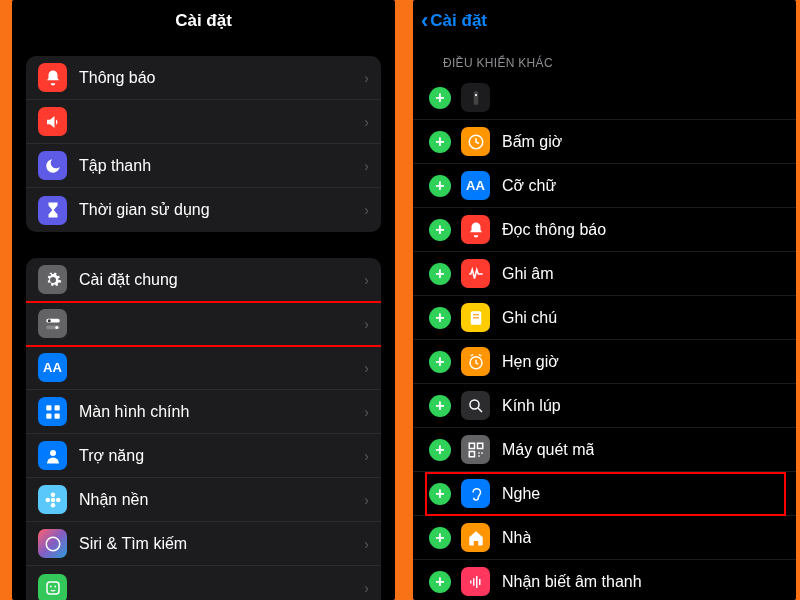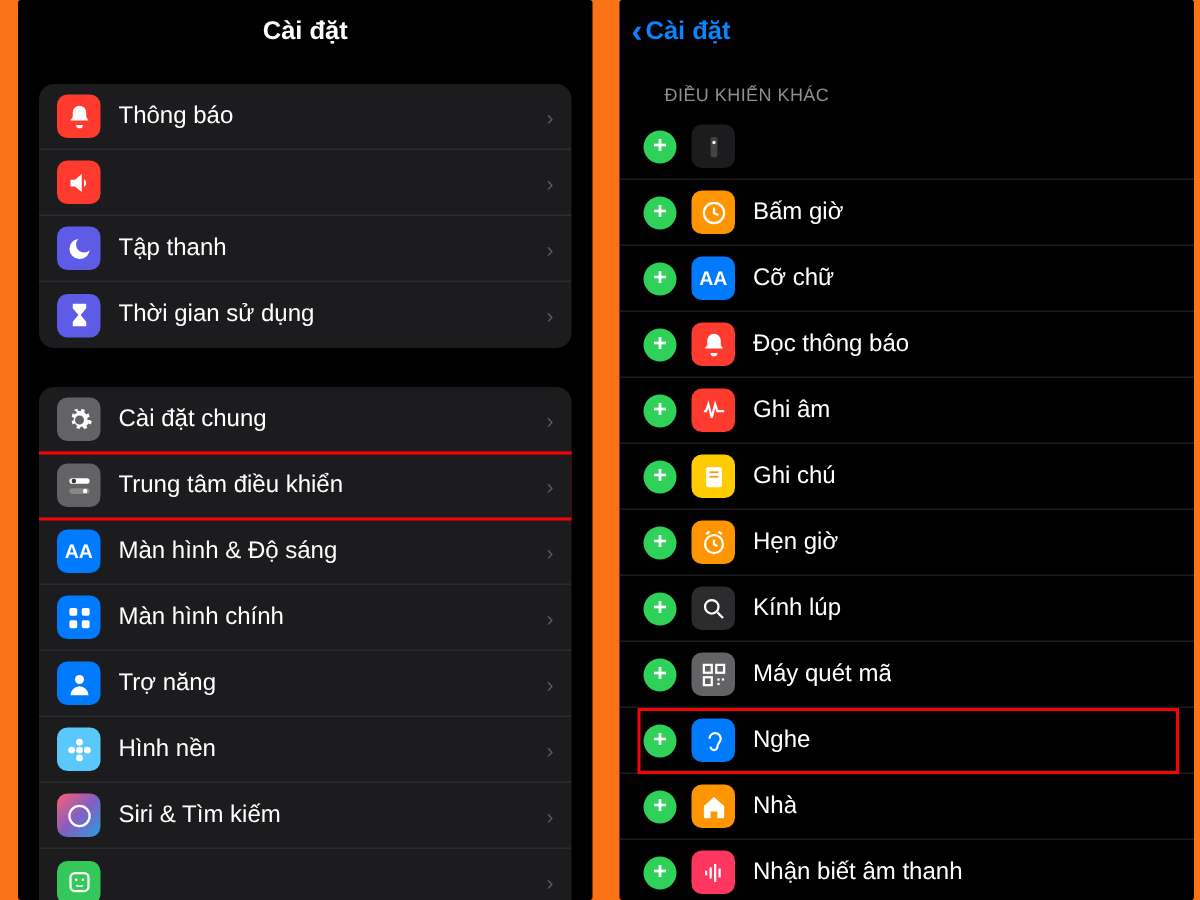--- a/index.html
+++ b/index.html
@@ -136,29 +136,27 @@
         </div>
         <div class="row">
           <div class="icn bg-gray">
             <svg width="18" height="18" viewBox="0 0 24 24" fill="white">
               <rect x="3" y="5" width="18" height="5" rx="2.5"></rect>
               <rect x="3" y="14" width="18" height="5" rx="2.5" fill="#888"></rect>
               <circle cx="7" cy="7.5" r="2" fill="#333"></circle>
               <circle cx="17" cy="16.5" r="2" fill="#fff"></circle>
             </svg>
           </div>
-          <span class="lbl">Trung tâm điều khiển</span>
           <span class="chev">›</span>
         </div>
         <div class="highlight-box" style="left: -2px; right: -2px; top: 43px; height: 46px;"></div>
         <div class="row">
           <div class="icn bg-blue">
             <span style="font-weight:700;font-size:13px;color:#fff">AA</span>
           </div>
-          <span class="lbl">Màn hình &amp; Độ sáng</span>
           <span class="chev">›</span>
         </div>
         <div class="row">
           <div class="icn bg-blue">
             <svg width="18" height="18" viewBox="0 0 24 24" fill="white">
               <rect x="3" y="3" width="7" height="7" rx="1.5"></rect>
               <rect x="14" y="3" width="7" height="7" rx="1.5"></rect>
               <rect x="3" y="14" width="7" height="7" rx="1.5"></rect>
               <rect x="14" y="14" width="7" height="7" rx="1.5"></rect>
             </svg>
@@ -179,21 +177,21 @@
         <div class="row">
           <div class="icn bg-teal">
             <svg width="18" height="18" viewBox="0 0 24 24" fill="white">
               <circle cx="12" cy="12" r="3"></circle>
               <circle cx="12" cy="5" r="3"></circle>
               <circle cx="12" cy="19" r="3"></circle>
               <circle cx="5" cy="12" r="3"></circle>
               <circle cx="19" cy="12" r="3"></circle>
             </svg>
           </div>
-          <span class="lbl">Hình nền</span>
+          <span class="lbl">Nhận nền</span>
           <span class="chev">›</span>
         </div>
         <div class="row">
           <div class="icn bg-grad">
             <svg width="18" height="18" viewBox="0 0 24 24" fill="white">
               <circle cx="12" cy="12" r="9" fill="none" stroke="white" stroke-width="2"></circle>
             </svg>
           </div>
           <span class="lbl">Siri &amp; Tìm kiếm</span>
           <span class="chev">›</span>

